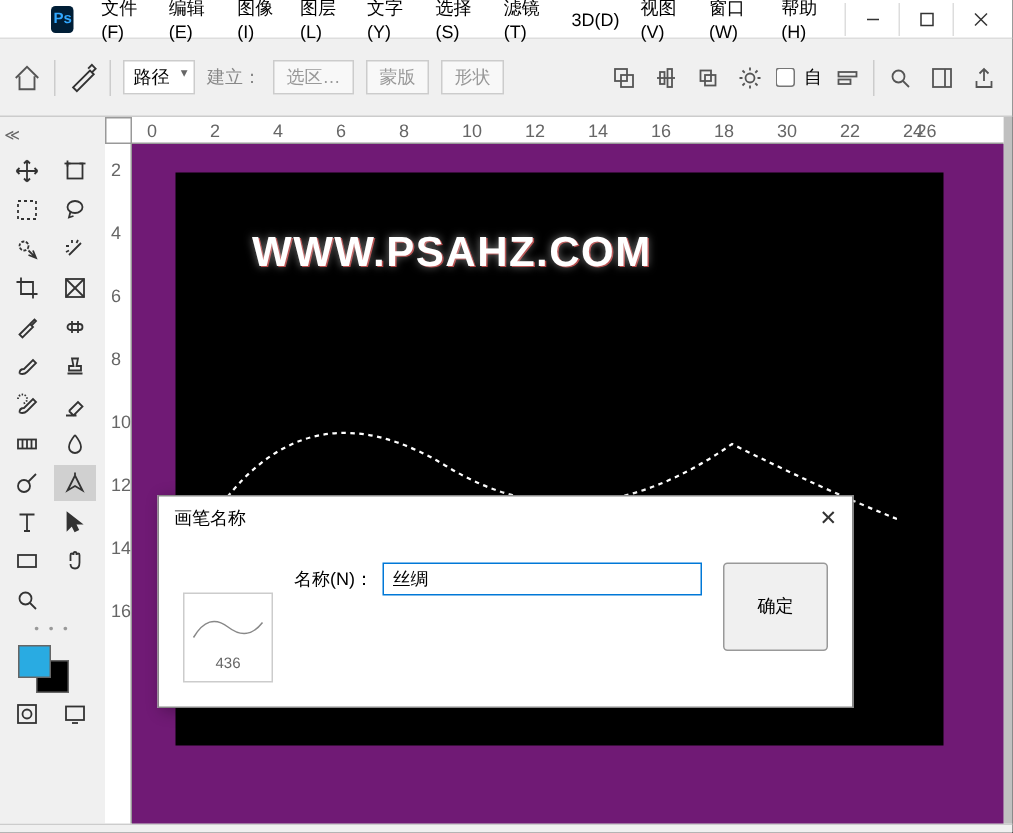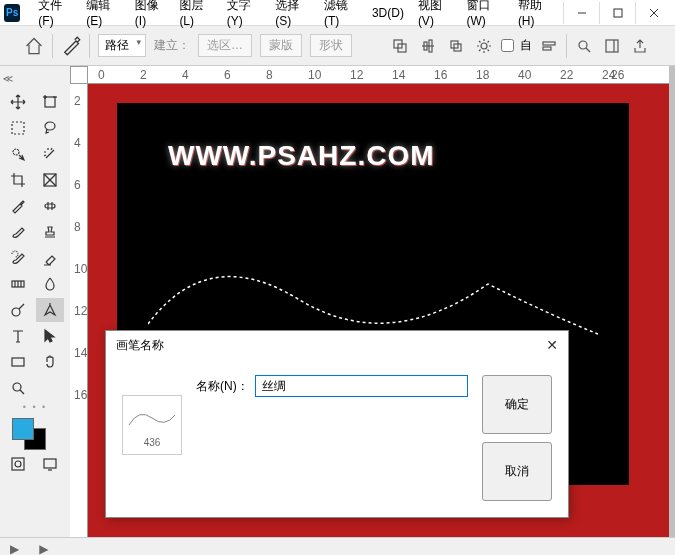--- a/index.html
+++ b/index.html
@@ -1,26 +1,26 @@
 <!DOCTYPE html>
 <html><head>
 <meta charset="utf-8">
 <style>
 * { margin: 0; padding: 0; box-sizing: border-box; font-family: "Microsoft YaHei", sans-serif; font-size: 12px; }
 body { background: #f0f0f0; width: 675px; height: 555px; overflow: hidden; position: relative; }
 
 .titlebar { height: 26px; background: #fff; display: flex; align-items: center; padding: 0 4px; border-bottom: 1px solid #ddd; }
-.ps-logo { width: 18px; height: 18px; background: #001e36; border-radius: 3px; color: #31a8ff; display: flex; align-items: center; justify-content: center; font-size: 10px; font-weight: bold; margin-right: 8px; }
+.ps-logo { width: 18px; height: 18px; background: #001e36; border-radius: 3px; color: #31a8ff; display: flex; align-items: center; justify-content: center; font-size: 10px; font-weight: bold; margin-right: 8px; margin-left: 30px; }
 .menubar { height: 22px; background: #fff; display: flex; align-items: center; padding: 0 4px; gap: 2px; }
 .menu-item { padding: 2px 6px; cursor: default; }
 .window-controls { margin-left: auto; display: flex; }
 .win-btn { width: 36px; height: 22px; display: flex; align-items: center; justify-content: center; border-left: 1px solid #ddd; }
 .win-btn svg { width: 10px; height: 10px; }
 
-.toolbar { height: 40px; background: #f0f0f0; border-bottom: 1px solid #ccc; display: flex; align-items: center; padding: 0 24px; gap: 8px; }
+.toolbar { height: 52px; background: #f0f0f0; border-bottom: 1px solid #ccc; display: flex; align-items: center; padding: 0 8px; gap: 8px; }
 .tb-icon { width: 20px; height: 20px; display: flex; align-items: center; justify-content: center; }
 .tb-sep { width: 1px; height: 24px; background: #ccc; }
 .tb-label { color: #888; }
 .tb-dropdown { border: 1px solid #ccc; padding: 2px 16px 2px 6px; background: #fff; position: relative; }
 .tb-dropdown::after { content: "▾"; position: absolute; right: 4px; font-size: 9px; color: #666; }
 .tb-btn { border: 1px solid #ccc; padding: 2px 8px; color: #999; background: #f8f8f8; }
 .tb-right { margin-left: auto; display: flex; gap: 6px; align-items: center; }
 .tb-iconbtn { width: 22px; height: 22px; display: flex; align-items: center; justify-content: center; }
 .tb-iconbtn svg { width: 16px; height: 16px; stroke: #555; fill: none; stroke-width: 1.2; }
 
@@ -41,21 +41,21 @@
 .doc-tab { height: 24px; background: #e8e8e8; display: flex; align-items: center; }
 .doc-tab-item { padding: 4px 10px; background: #f0f0f0; border-right: 1px solid #ccc; font-size: 11px; color: #555; }
 .doc-tab-item .close { margin-left: 6px; color: #888; }
 
 .ruler-corner { width: 18px; height: 18px; background: #fff; border: 1px solid #999; }
 .ruler-h { height: 18px; background: #fff; border-bottom: 1px solid #999; position: relative; overflow: hidden; font-size: 8px; color: #666; }
 .ruler-h span { position: absolute; top: 2px; }
 .ruler-v { width: 18px; background: #fff; border-right: 1px solid #999; position: relative; overflow: hidden; font-size: 8px; color: #666; }
 .ruler-v span { position: absolute; left: 4px; }
 .canvas-grid { display: grid; grid-template-columns: 18px 1fr; grid-template-rows: 18px 1fr; flex: 1; }
-.canvas-bg { background: #b91c1c; position: relative; overflow: hidden; }
+.canvas-bg { background: #701a75; position: relative; overflow: hidden; }
 .artboard { position: absolute; top: 20px; left: 30px; width: 510px; height: 380px; background: #000; box-shadow: 0 0 0 1px #000; }
 .watermark { position: absolute; top: 36px; left: 50px; color: #fff; font-size: 28px; font-weight: bold; font-family: Arial; text-shadow: 0 0 6px rgba(255,255,255,0.5), 1px 1px 0 #a33; letter-spacing: 1px; }
 .wave { position: absolute; top: 150px; left: 30px; width: 450px; height: 90px; }
 .wave path { stroke: #fff; stroke-width: 1.5; stroke-dasharray: 3 3; fill: none; }
 
 .statusbar { height: 22px; background: #f0f0f0; border-top: 1px solid #ccc; display: flex; align-items: center; padding: 0 10px; gap: 20px; font-size: 11px; color: #666; }
 
 .dialog { position: absolute; top: 330px; left: 105px; width: 464px; background: #fff; border: 1px solid #888; box-shadow: 2px 2px 10px rgba(0,0,0,0.3); }
 .dlg-title { height: 28px; display: flex; align-items: center; padding: 0 10px; }
 .dlg-close { margin-left: auto; font-size: 14px; color: #333; cursor: default; }
@@ -340,21 +340,21 @@
           <span style="left: 10px;">0</span>
           <span style="left: 52px;">2</span>
           <span style="left: 94px;">4</span>
           <span style="left: 136px;">6</span>
           <span style="left: 178px;">8</span>
           <span style="left: 220px;">10</span>
           <span style="left: 262px;">12</span>
           <span style="left: 304px;">14</span>
           <span style="left: 346px;">16</span>
           <span style="left: 388px;">18</span>
-          <span style="left: 430px;">40</span>
+          <span style="left: 430px;">30</span>
           <span style="left: 472px;">22</span>
           <span style="left: 514px;">24</span>
           <span style="left: 523px;">26</span>
         </div>
       <div class="ruler-v" id="ruler-v">
           <span style="top: 10px;">2</span>
           <span style="top: 52px;">4</span>
           <span style="top: 94px;">6</span>
           <span style="top: 136px;">8</span>
           <span style="top: 178px;">10</span>
@@ -391,16 +391,15 @@
           <path d="M2 22 Q12 5 25 15 T48 12" stroke="#888" fill="none" stroke-width="1"></path>
         </svg>
       <div class="brush-size">436</div>
     </div>
     <div class="dlg-field">
       <span>名称(N)：</span>
       <input type="text" value="丝绸" style="">
     </div>
     <div class="dlg-buttons">
       <div class="dlg-btn">确定</div>
-      <div class="dlg-btn">取消</div>
     </div>
   </div>
 </div>
 
 </body></html>

